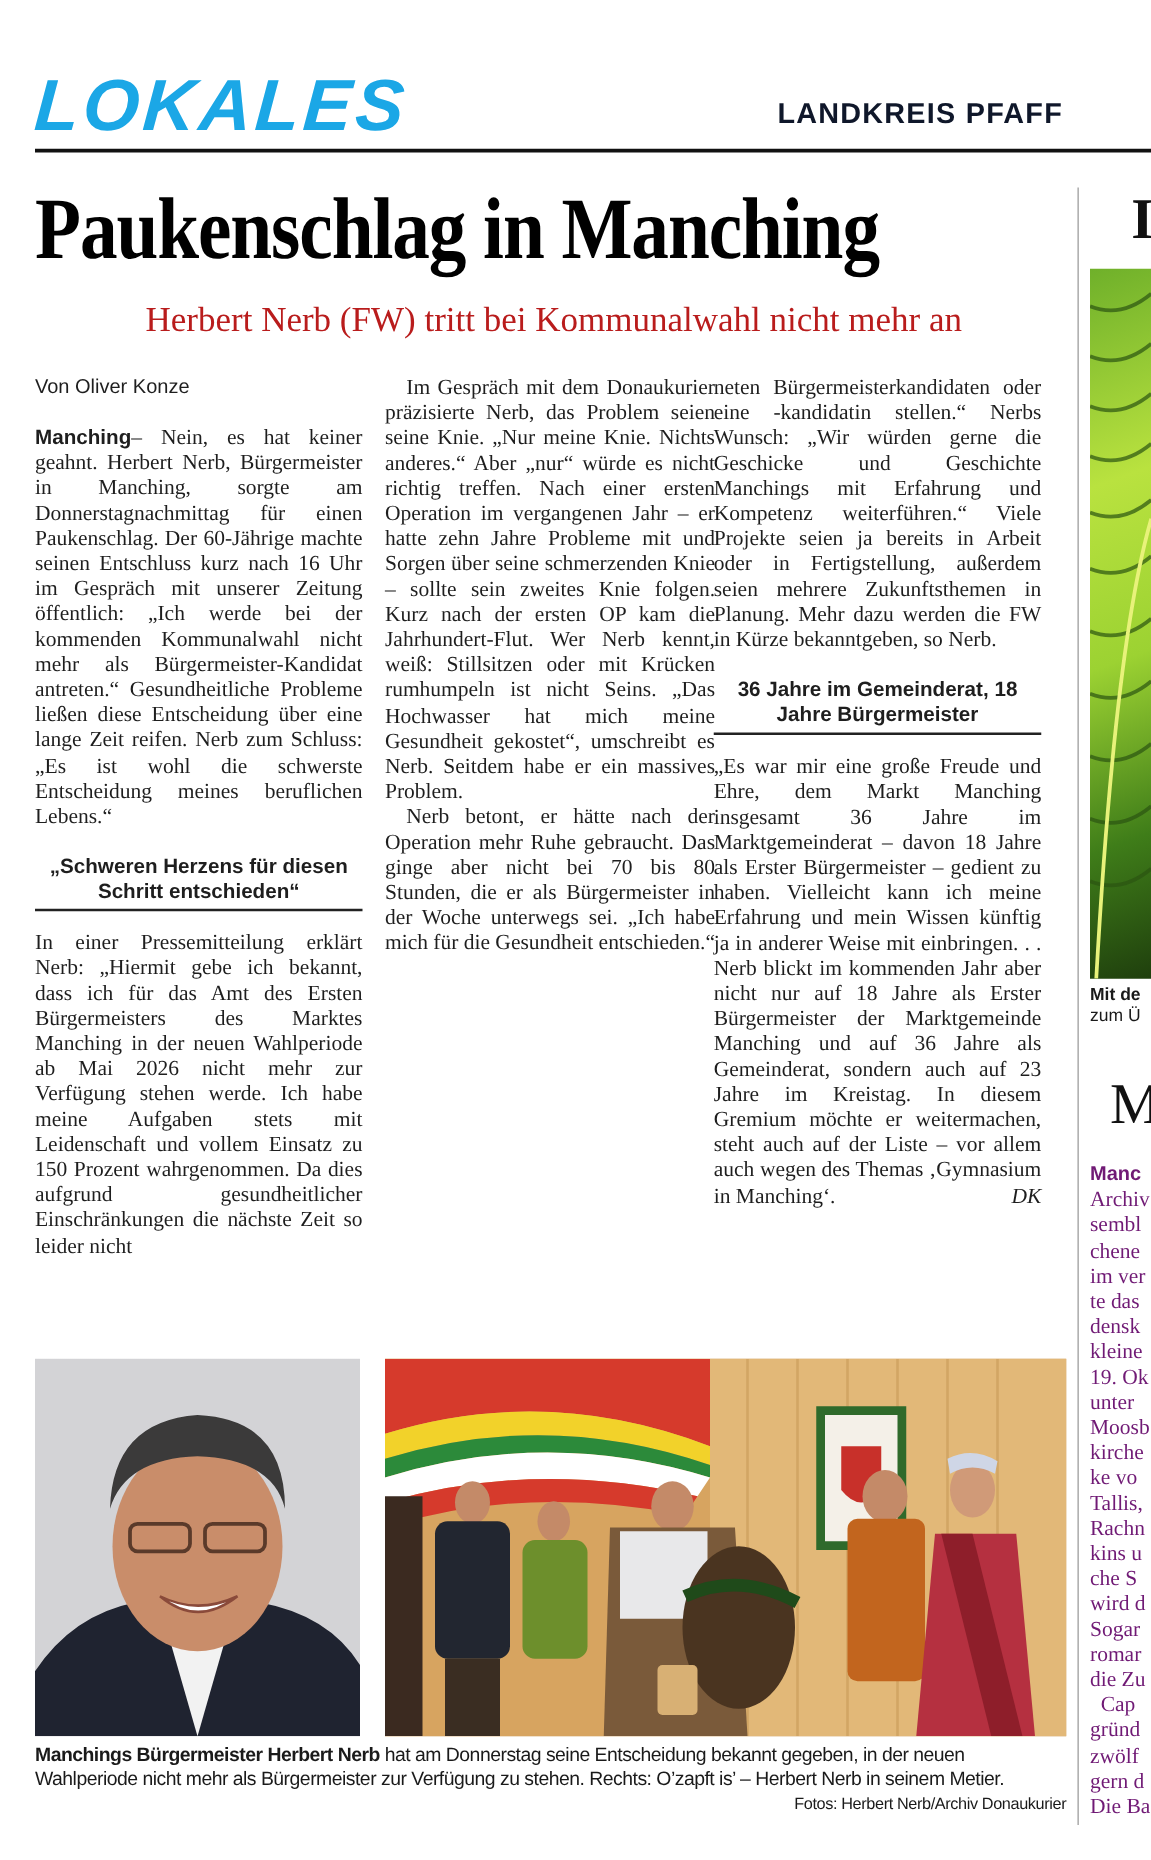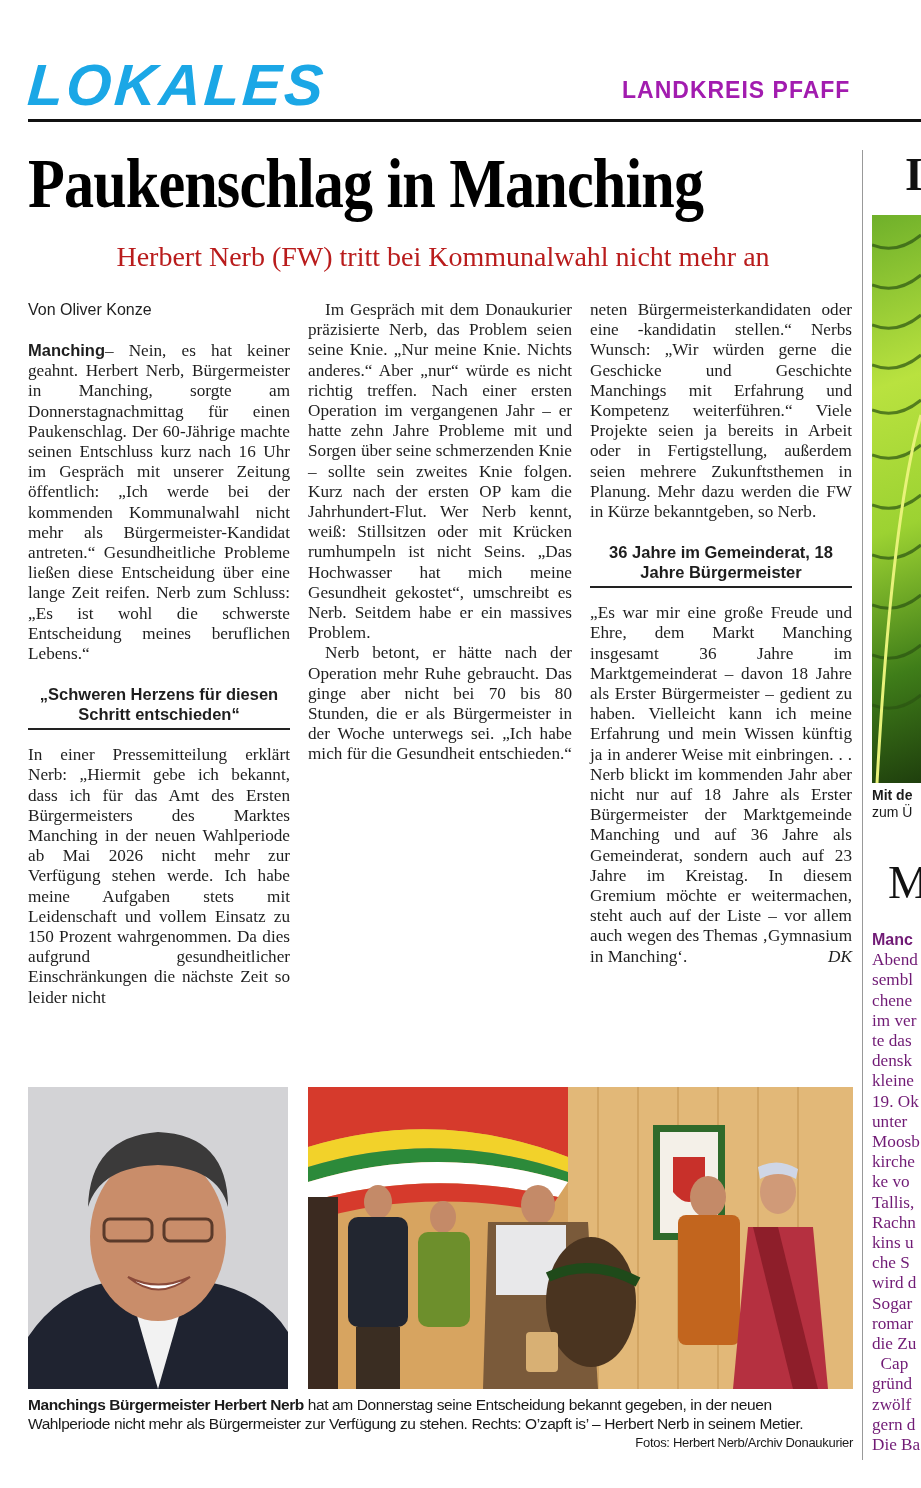--- a/index.html
+++ b/index.html
@@ -8,21 +8,21 @@
   .masthead { position: absolute; left: 0; top: 0; width: 921px; height: 124px; }
   .section-label {
     position: absolute; left: 28px; top: 56px;
     font-family: "Liberation Sans", sans-serif; font-weight: 700; font-style: italic;
     font-size: 58px; letter-spacing: 3px; color: #1ba7e6; line-height: 1;
     transform: skewX(-4deg);
   }
   .region-label {
     position: absolute; left: 622px; top: 79px;
     font-family: "Liberation Sans", sans-serif; font-weight: 700;
-    font-size: 23px; letter-spacing: 1px; color: #a21caf; white-space: nowrap; line-height: 1;
+    font-size: 23px; letter-spacing: 1px; color: #0f172a; white-space: nowrap; line-height: 1;
   }
   .masthead-rule { position: absolute; left: 28px; top: 119px; width: 893px; height: 3px; background: #111; }
 
   .headline {
     position: absolute; left: 28px; top: 144px; width: 830px;
     font-family: "Liberation Serif", serif; font-weight: 700;
     font-size: 70px; line-height: 80px; letter-spacing: -1px; color: #000;
     transform: scaleX(0.86); transform-origin: left top; white-space: nowrap;
   }
   .subheadline {
@@ -32,21 +32,21 @@
 
   .col-divider { position: absolute; left: 862px; top: 150px; width: 1px; height: 1310px; background: #999; }
 
   .column {
     position: absolute; top: 300px; width: 262px;
     font-family: "Liberation Serif", serif; font-size: 17.2px; line-height: 20.2px;
     text-align: justify; hyphens: manual; color: #1e1e1e;
   }
   .col1 { left: 28px; }
   .col2 { left: 308px; width: 264px; }
-  .col3 { left: 590px; width: 262px; }
+  .col3 { left: 571px; width: 262px; }
   .column p { margin: 0; }
   .indent { text-indent: 17px; }
   .byline { font-family: "Liberation Sans", sans-serif; font-size: 16px; line-height: 20px; margin-bottom: 20px !important; text-align: left; }
   .dateline { font-family: "Liberation Sans", sans-serif; font-weight: 700; font-size: 16.5px; }
   .subhead {
     font-family: "Liberation Sans", sans-serif; font-weight: 700; font-size: 16.5px; line-height: 20px;
     text-align: center; margin: 20px 0 0 0 !important; padding-bottom: 4px; border-bottom: 2px solid #222;
   }
   .subhead + p { margin-top: 15px !important; }
   .author-tag { float: right; font-style: italic; }
@@ -200,21 +200,21 @@
     <path d="M5,568 Q20,300 49,200" stroke="#e8f27a" stroke-width="3" fill="none"></path>
   </svg>
 </div>
 <div class="side-caption">
   <b>Mit de</b><br>
   <span>zum Ü</span>
 </div>
 <div class="side-headline-2">M</div>
 <div class="side-body">
   <div class="dl">Manc</div>
-  <div>Abend</div>
+  <div>Archiv</div>
   <div>sembl</div>
   <div>chene</div>
   <div>im ver</div>
   <div>te das</div>
   <div>densk</div>
   <div>kleine</div>
   <div>19. Ok</div>
   <div>unter</div>
   <div>Moosb</div>
   <div>kirche</div>

